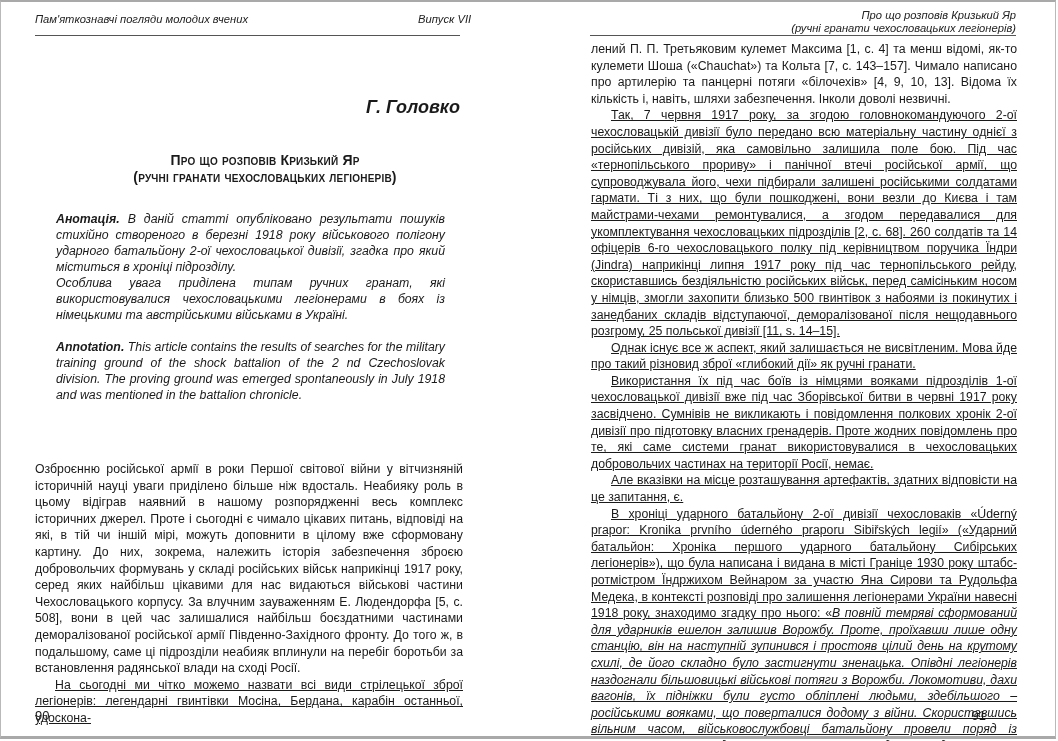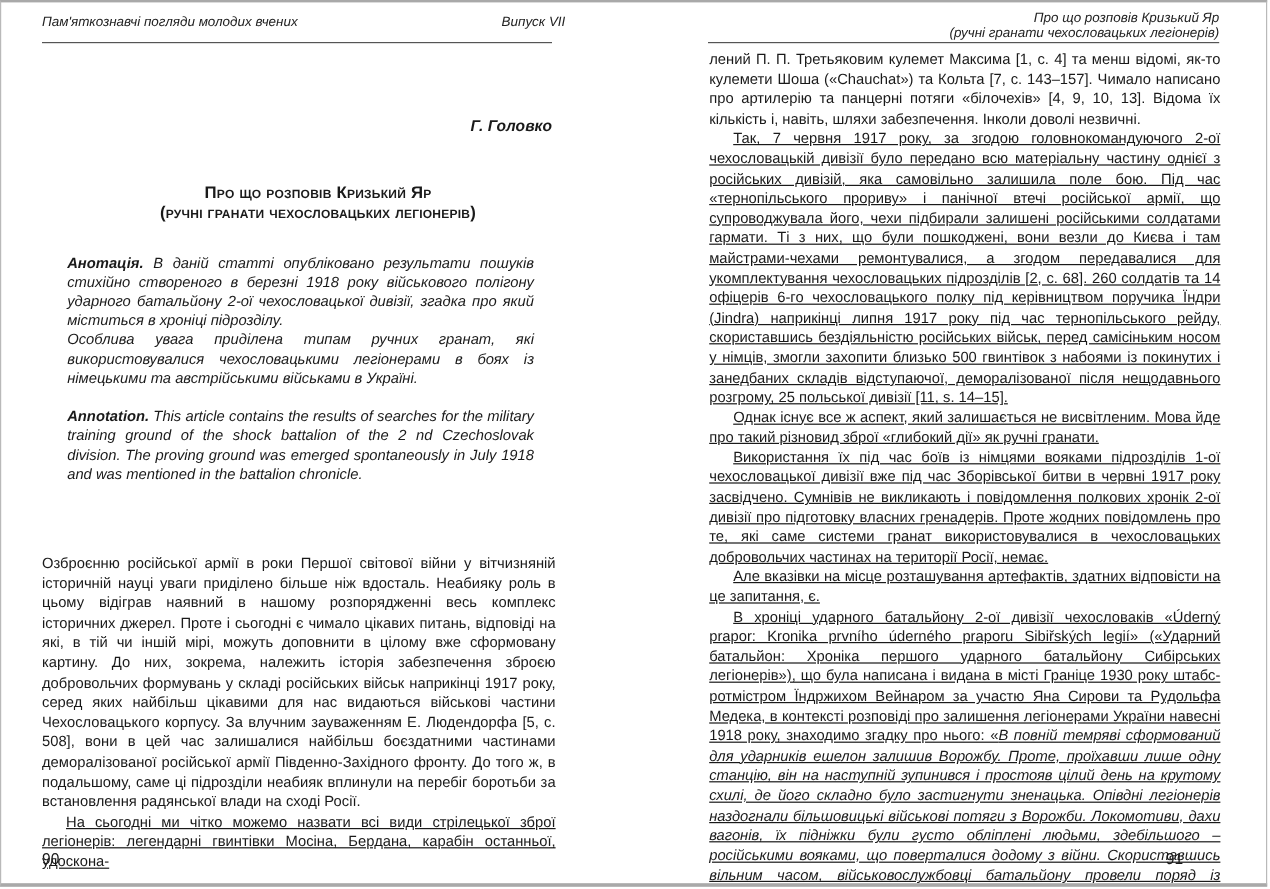--- a/index.html
+++ b/index.html
@@ -37,21 +37,21 @@
   .rh-left-rule { left: 35px; width: 425px; top: 35px; }
 
   .rh-right {
     position: absolute; right: 42px; top: 9px; text-align: right;
     font-style: italic; font-size: 11.2px; line-height: 13px; color: #222;
   }
   .rh-right-rule { left: 61px; width: 426px; top: 35px; }
 
   .author {
     position: absolute; right: 69px; top: 97px;
-    font-weight: bold; font-style: italic; font-size: 13px;
+    font-weight: bold; font-style: italic; font-size: 18px;
   }
   .title {
     position: absolute; left: 30px; width: 470px; top: 152px;
     text-align: center; font-weight: bold; font-size: 14px; line-height: 17px;
     letter-spacing: 0.2px;
   }
   .title .sc { font-variant: small-caps; }
 
   .abstract {
     position: absolute; left: 56px; width: 389px;

